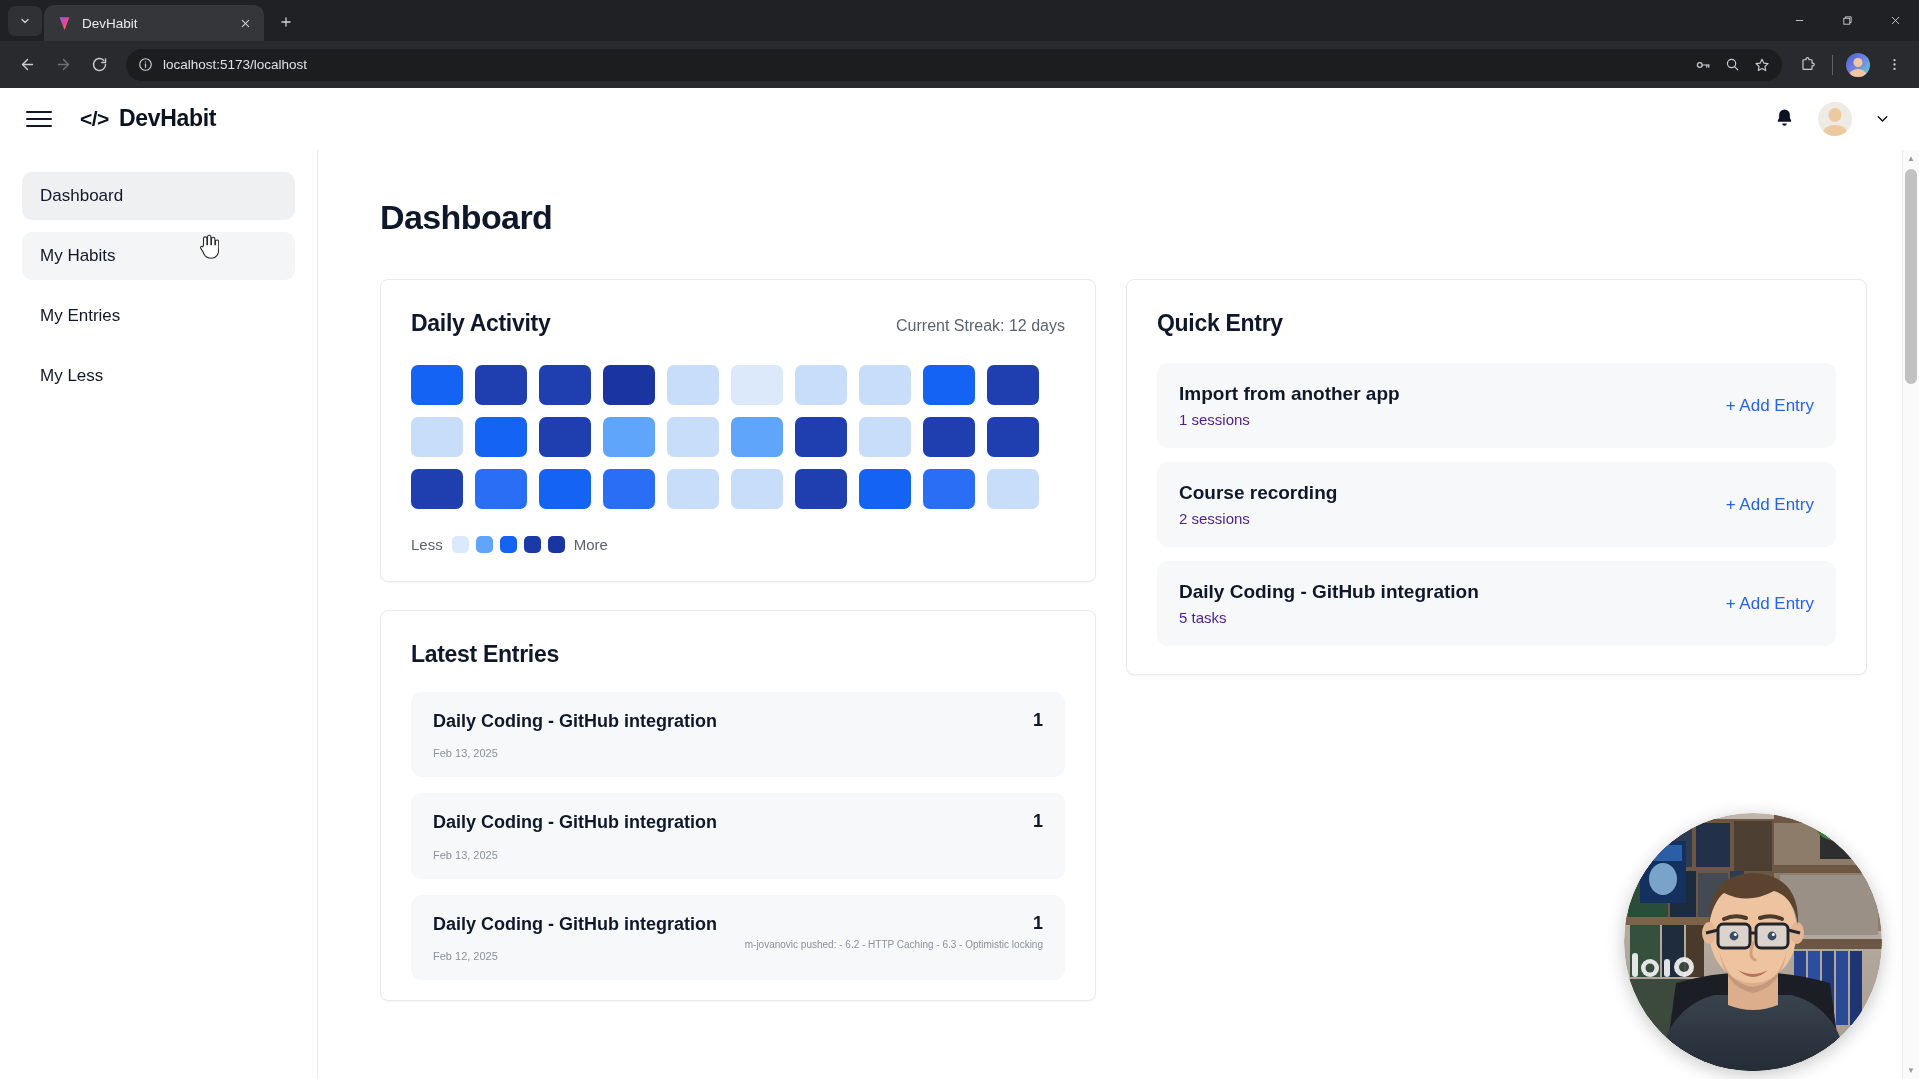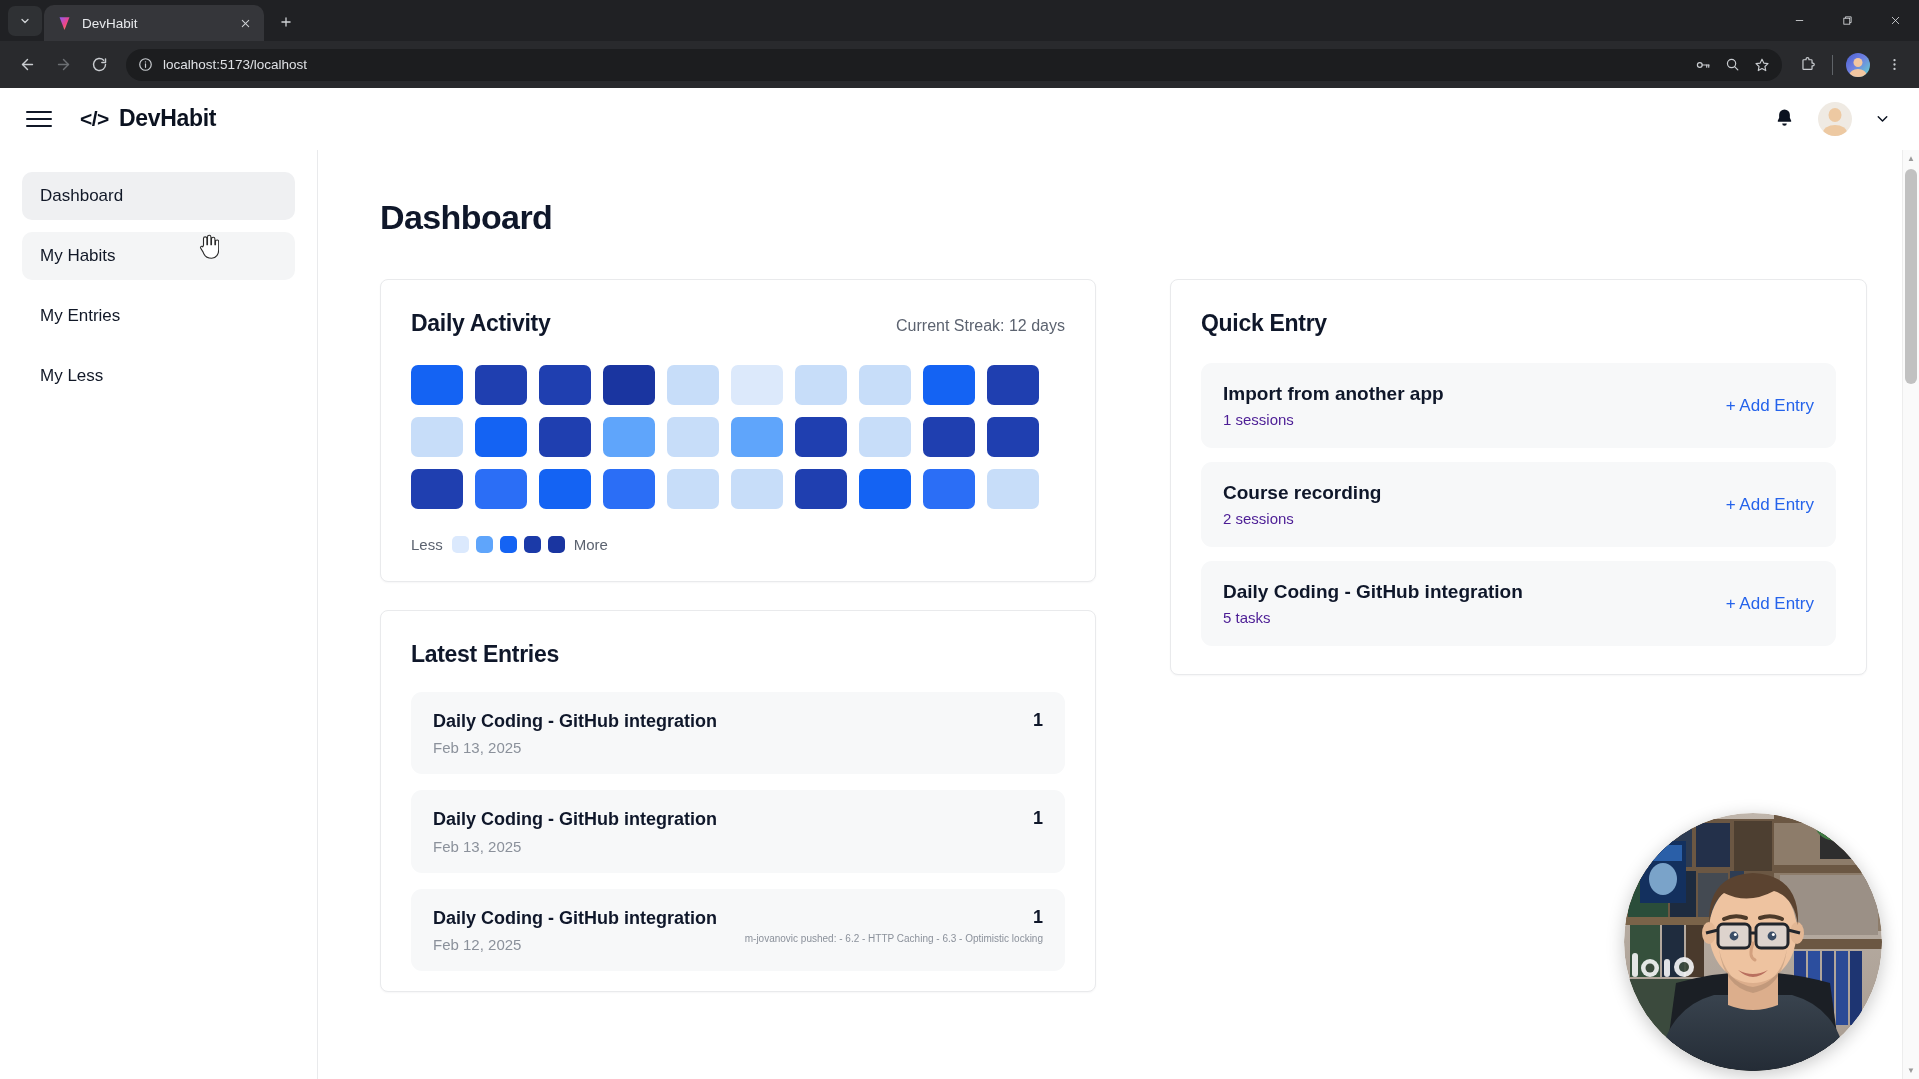--- a/index.html
+++ b/index.html
@@ -147,21 +147,21 @@
     flex: 1; min-width: 0; background: #ffffff;
     padding: 48px 0 0 62px; overflow: hidden; position: relative;
   }
   .page-title { font-size: 34px; font-weight: 700; color: #0f172a; letter-spacing: -0.6px; }
 
   .grid {
     display: flex; gap: 30px; margin-top: 42px;
     padding-right: 52px; align-items: flex-start;
   }
   .col-left { width: 716px; flex: 0 0 716px; }
-  .col-right { flex: 1; min-width: 0; margin-left: 44px; }
+  .col-right { flex: 1; min-width: 0; }
 
   .card {
     background: #ffffff; border: 1px solid #e9eaec; border-radius: 8px;
     box-shadow: 0 1px 2px rgba(16,24,40,.04);
   }
   .card-pad { padding: 30px 30px 28px 30px; }
 
   .card-head { display: flex; align-items: baseline; justify-content: space-between; }
   .card-title { font-size: 23px; font-weight: 700; color: #0f172a; letter-spacing: -0.3px; }
   .streak { font-size: 16px; color: #5c6370; }
@@ -176,21 +176,21 @@
   .legend-swatch { width: 17px; height: 17px; border-radius: 5px; }
 
   
   .entries { margin-top: 24px; display: flex; flex-direction: column; gap: 16px; }
   .entry-row {
     background: #f7f8f9; border-radius: 11px; padding: 18px 22px;
     display: flex; align-items: flex-start; gap: 14px;
   }
   .entry-main { flex: 0 0 auto; max-width: 330px; }
   .entry-name { font-size: 18px; font-weight: 700; color: #0f172a; line-height: 1.3; }
-  .entry-date { font-size: 15px; color: #8b919b; margin-top: 6px; }
+  .entry-date { font-size: 11px; color: #8b919b; margin-top: 14px; }
   .entry-right {
     margin-left: auto; display: flex; flex-direction: column;
     align-items: flex-end; min-width: 0;
   }
   .entry-count { font-size: 18px; font-weight: 700; color: #0f172a; }
   .entry-note {
     font-size: 10px; color: #8b919b; text-align: right;
     margin-top: 4px; line-height: 1.45; max-width: 420px;
   }
 

